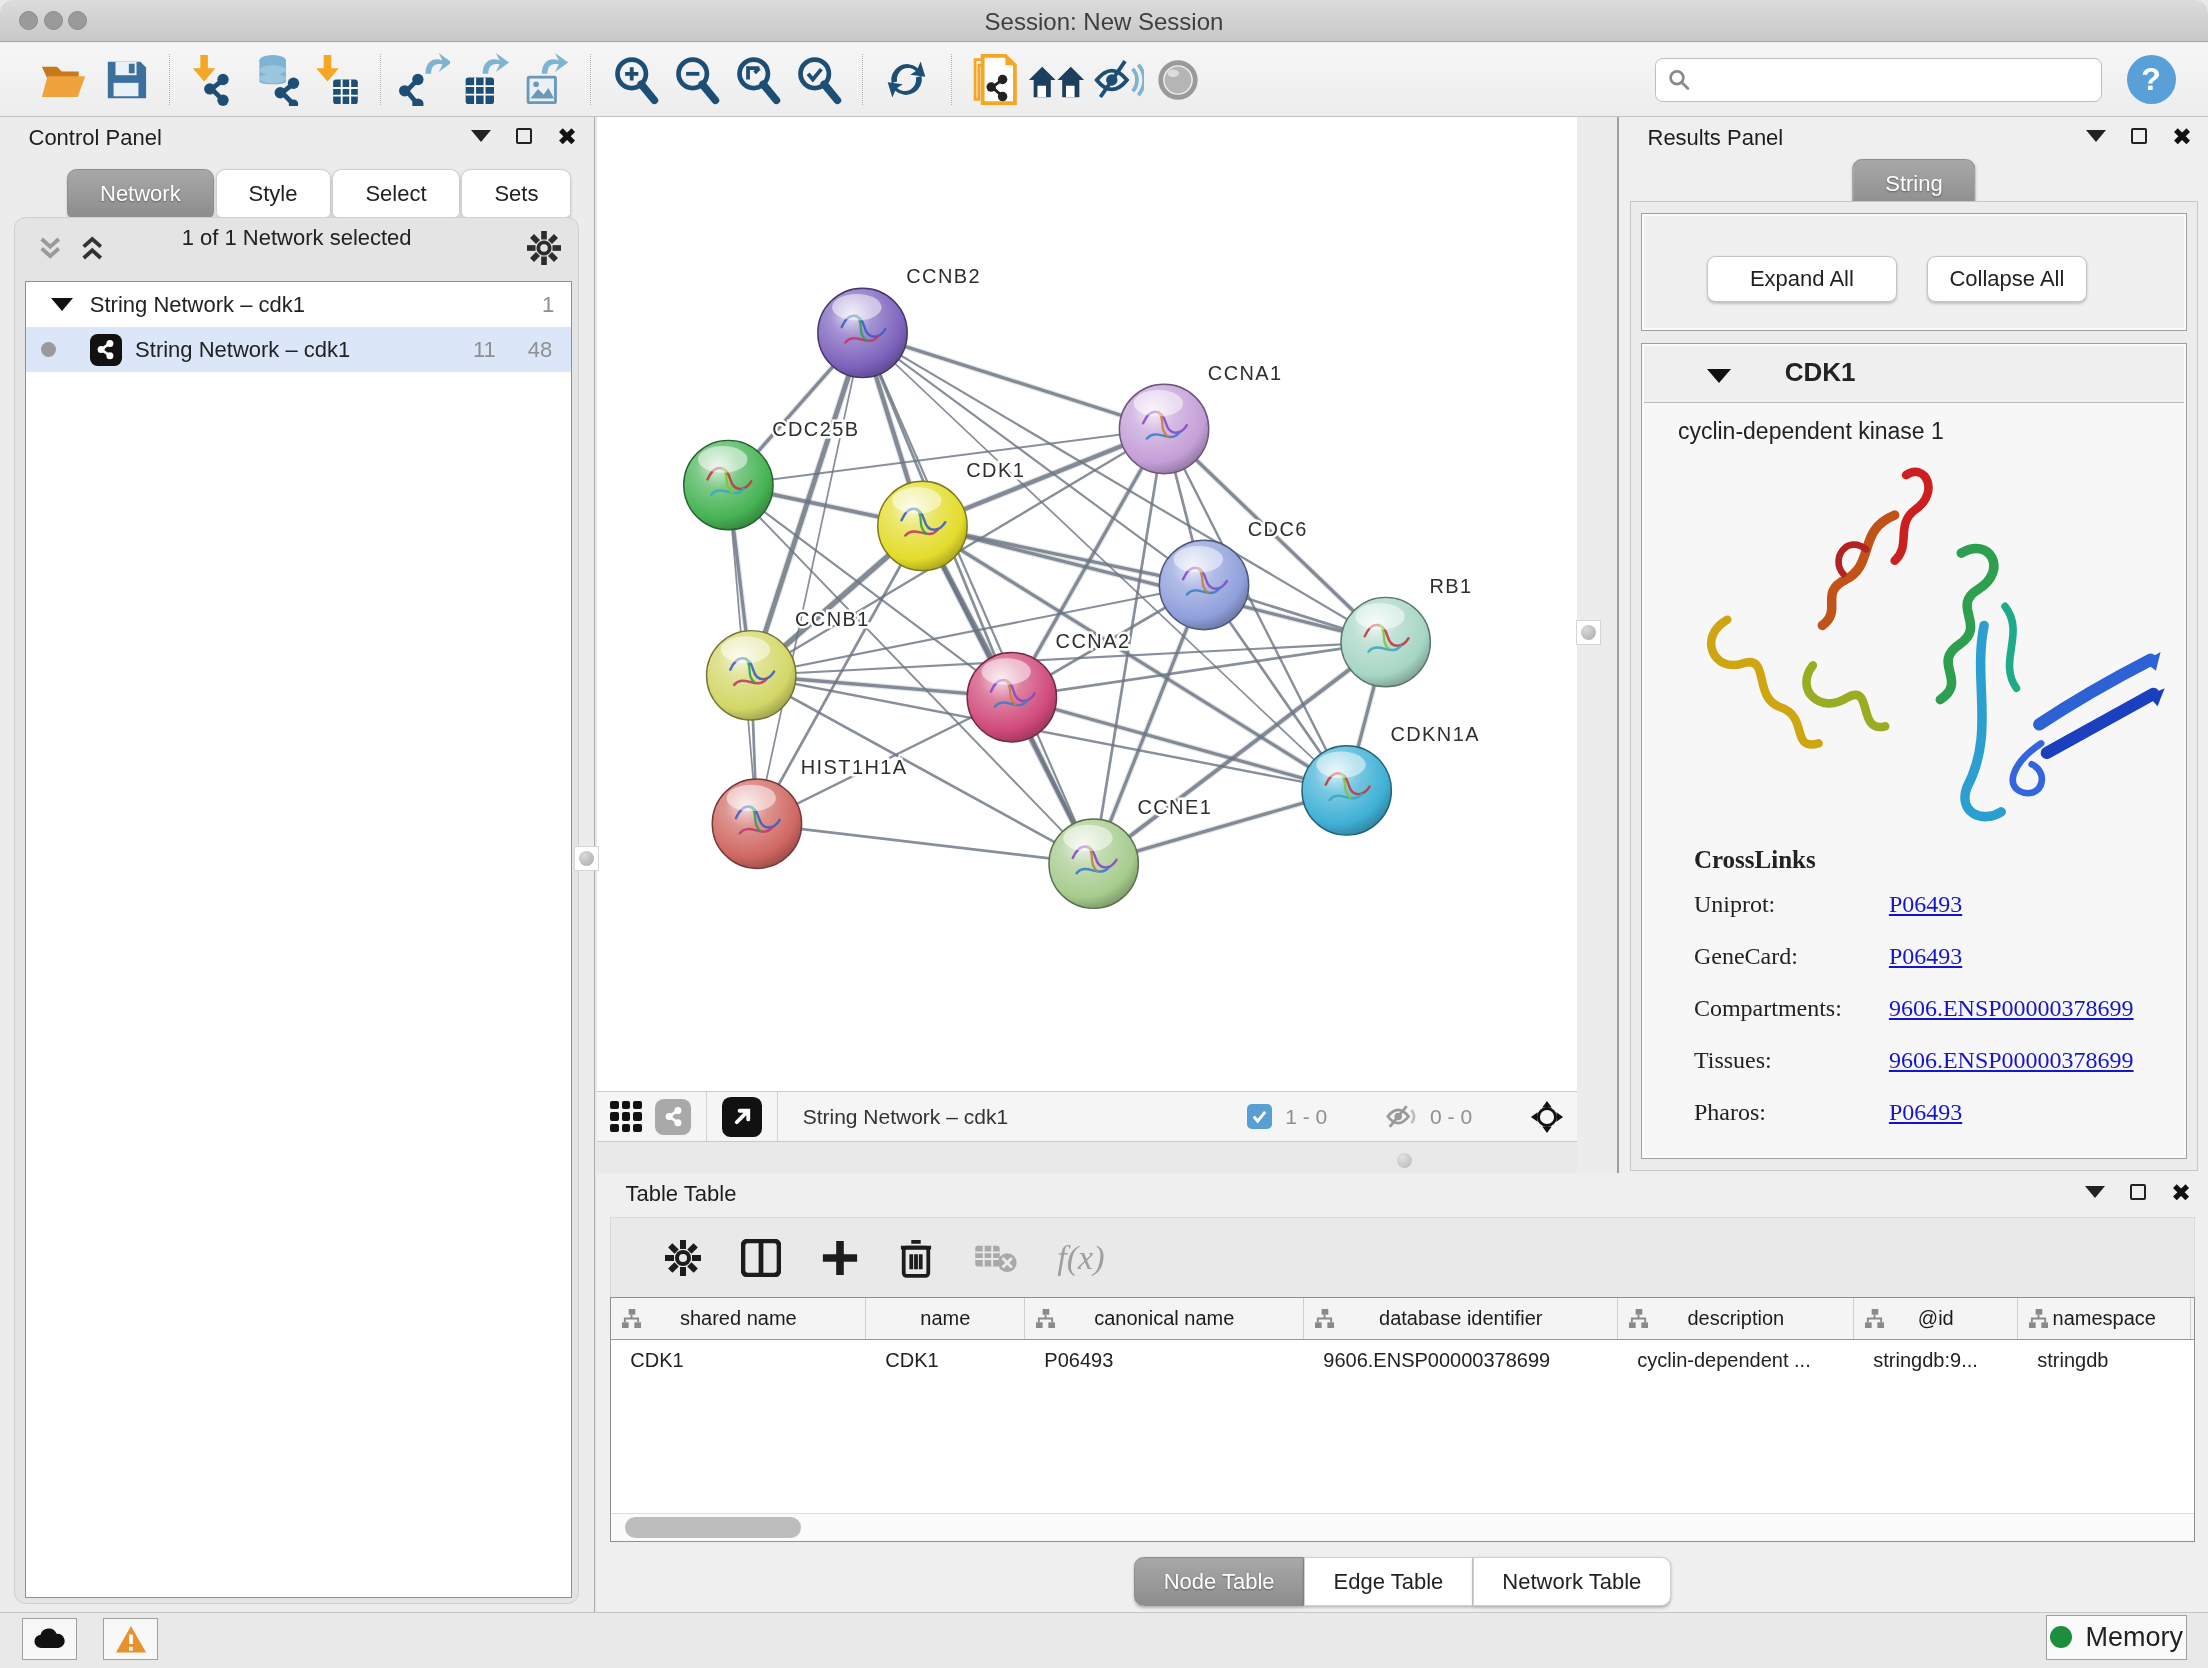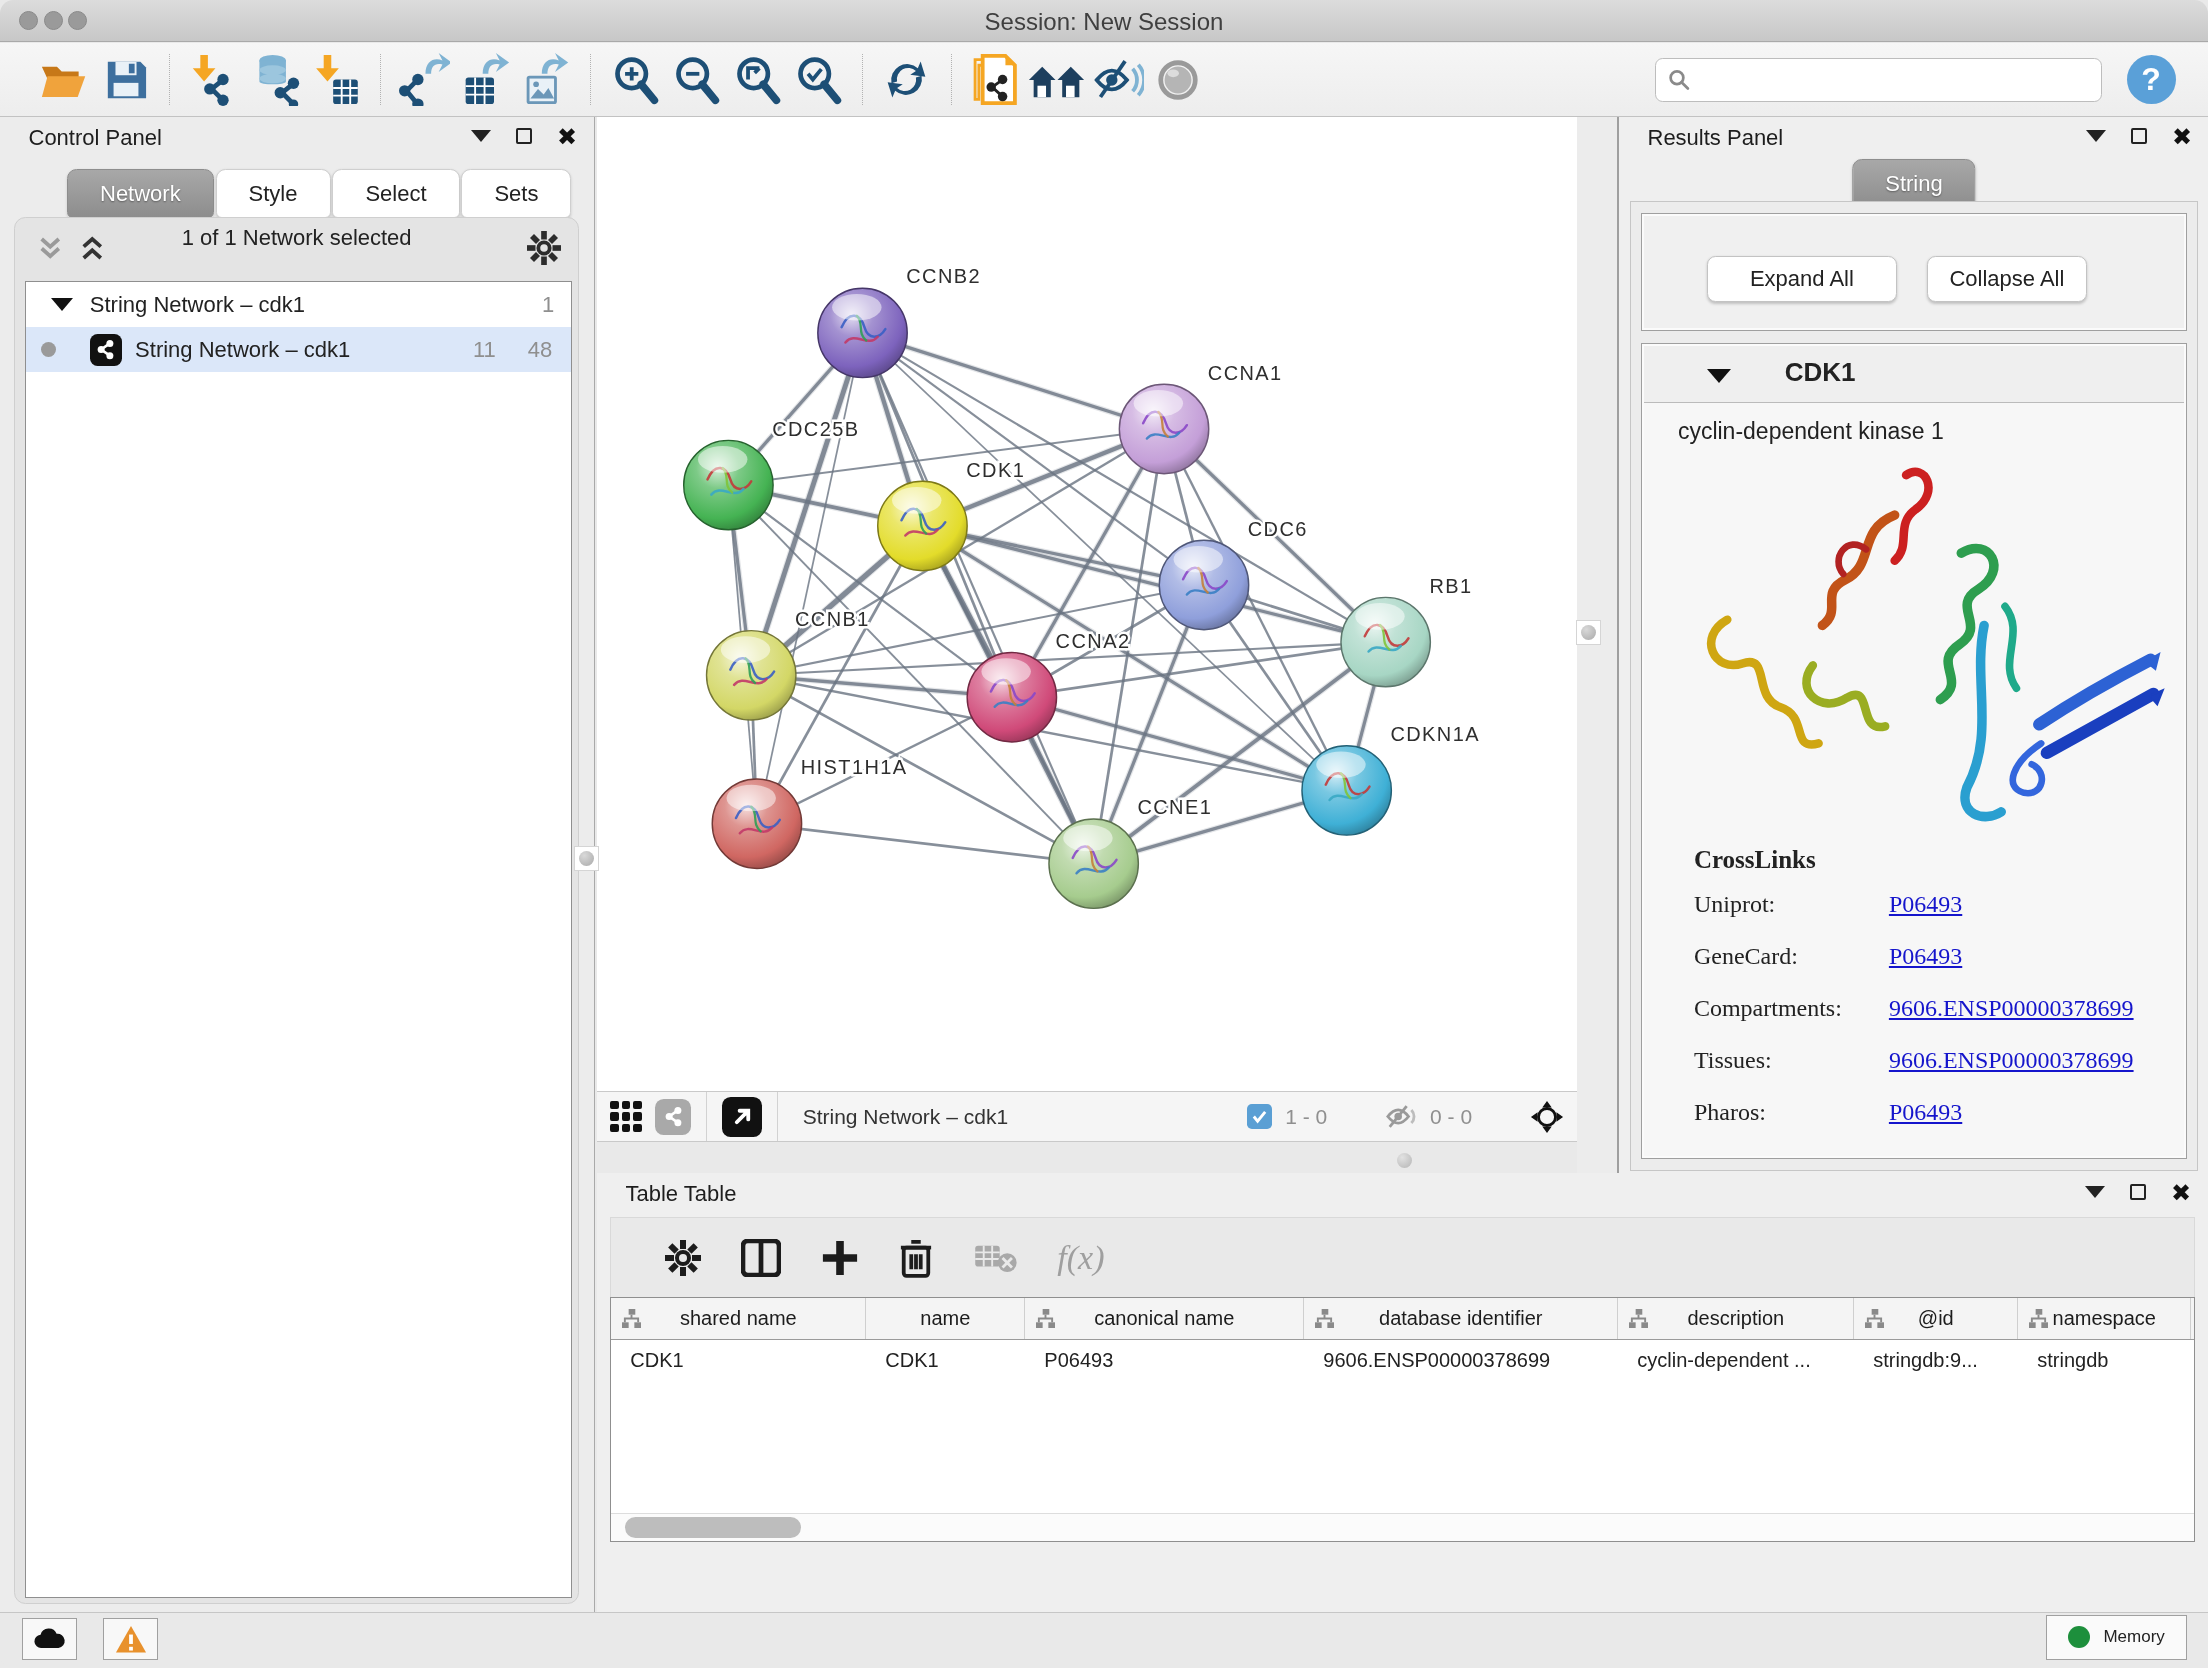--- a/index.html
+++ b/index.html
@@ -142,21 +142,21 @@
   .tp-tabs .tab { height:49px; border-radius:0; margin:0; box-shadow:0 1.9px 2.9px rgba(0,0,0,.25); }
   .tp-tabs .tab:first-child { border-radius:9.5px 0 0 9.5px; }
   .tp-tabs .tab:last-child { border-radius:0 9.5px 9.5px 0; }
 
   
   .statusbar { position:absolute; left:0; top:1612px; width:2208px; height:56px;
     background:#e9e9e9; border-top:1.9px solid #c6c6c6; border-radius:0 0 13.3px 13.3px; }
   .sb-btn { position:absolute; top:4.8px; width:55px; height:42px; background:#f8f8f8;
     border:1.9px solid #a0a0a0; display:flex; align-items:center; justify-content:center; }
   .memory-btn { position:absolute; right:21px; top:1.9px; width:141px; height:45px; background:#fafafa;
-    border:1.9px solid #a0a0a0; display:flex; align-items:center; justify-content:center; gap:13.3px; font-size:17px; }
+    border:1.9px solid #a0a0a0; display:flex; align-items:center; justify-content:center; gap:13.3px; font-size:27px; }
   .mem-dot { width:22px; height:22px; border-radius:50%; background:#1d8f3c; }
 
   svg { display:block; }
 </style>
 </head>
 <body>
 
 <div class="titlebar">
   <span class="traffic t1"></span>
   <span class="traffic t2"></span>
@@ -874,20 +874,25 @@
           <div class="tp-cell" style="width: 314px;">9606.ENSP00000378699</div>
           <div class="tp-cell" style="width: 236px;">cyclin-dependent ...</div>
           <div class="tp-cell" style="width: 164px;">stringdb:9...</div>
           <div class="tp-cell" style="width: 173px;">stringdb</div>
         </div>
       </div>
     <div class="tp-scroll">
       <div class="tp-thumb"></div>
     </div>
   </div>
+  <div class="tp-tabs" id="tp-tabs">
+      <div class="tab sel" style="padding: 0px 28.5px;">Node Table</div>
+      <div class="tab" style="padding: 0px 28.5px;">Edge Table</div>
+      <div class="tab" style="padding: 0px 28.5px;">Network Table</div>
+    </div>
 </div>
 
 <div class="statusbar">
   <div class="sb-btn" style="left:22px;">
     <svg width="34" height="23" viewBox="0 0 36 24">
       <path d="M9 22 a7 7 0 0 1 -1 -14 a9 9 0 0 1 17 -1 a6.5 6.5 0 0 1 2 15 z" fill="#111"></path>
     </svg>
   </div>
   <div class="sb-btn" style="left:103px;">
     <svg width="32" height="28.5" viewBox="0 0 34 30">

